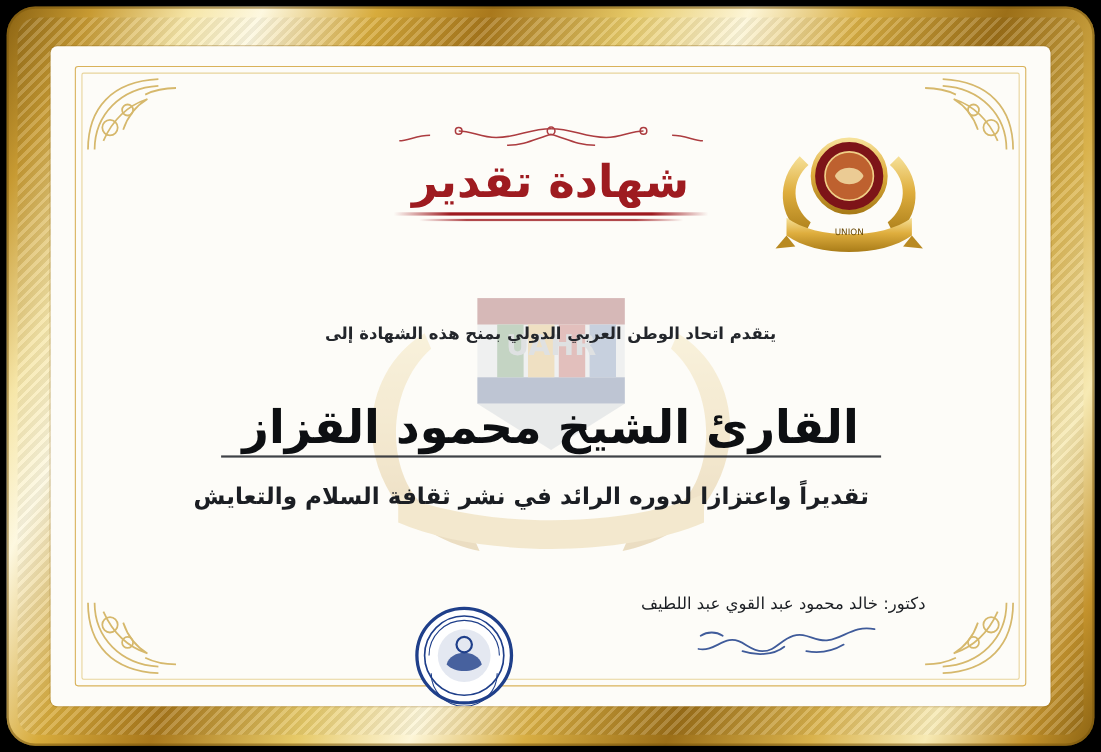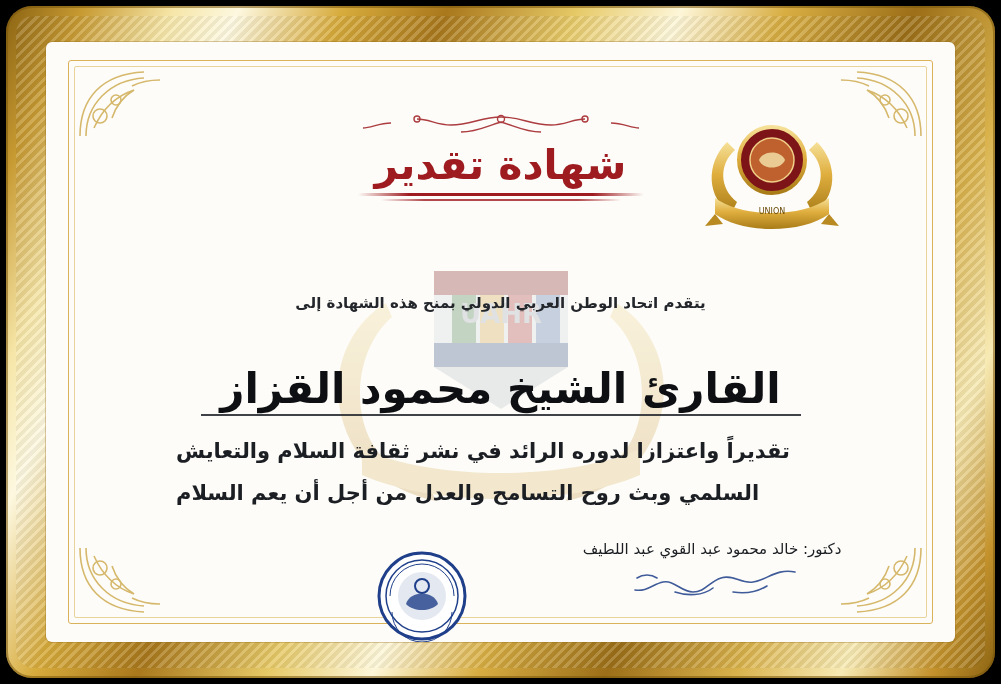--- a/index.html
+++ b/index.html
@@ -385,21 +385,20 @@
       <div class="title-rule second"></div>
     </div>
 
     <div class="intro-line">يتقدم اتحاد الوطن العربي الدولي بمنح هذه الشهادة إلى</div>
 
     <div class="recipient">القارئ الشيخ محمود القزاز</div>
     <div class="recipient-underline"></div>
 
     <div class="citation">
       <div>تقديراً واعتزازا لدوره الرائد  في نشر ثقافة السلام والتعايش</div>
-      <div>السلمي وبث روح التسامح والعدل من أجل أن يعم السلام</div>
     </div>
 
     <div class="sign-block">
       <div class="sign-name">دكتور: خالد محمود عبد القوي عبد اللطيف</div>
       <svg class="sign-mark" viewBox="0 0 190 40" xmlns="http://www.w3.org/2000/svg">
         <g fill="none" stroke="#1f3f8a" stroke-width="1.6" stroke-linecap="round">
           <path d="M178 10 C160 6 150 18 136 20 C124 22 116 12 104 16 C92 20 88 30 76 30 C64 30 58 18 46 20 C36 22 30 30 18 28"></path>
           <path d="M150 24 C140 30 128 32 116 30"></path>
           <path d="M96 26 C86 34 70 34 58 30"></path>
           <path d="M40 16 C34 12 26 12 20 16"></path>

